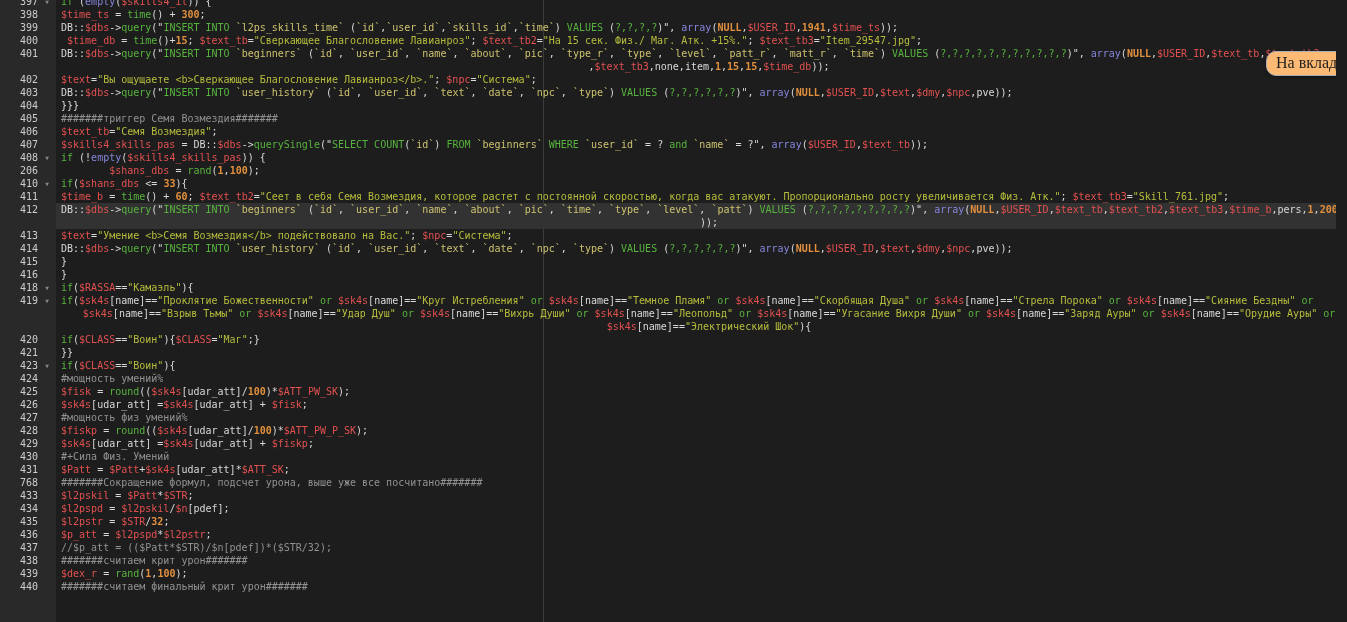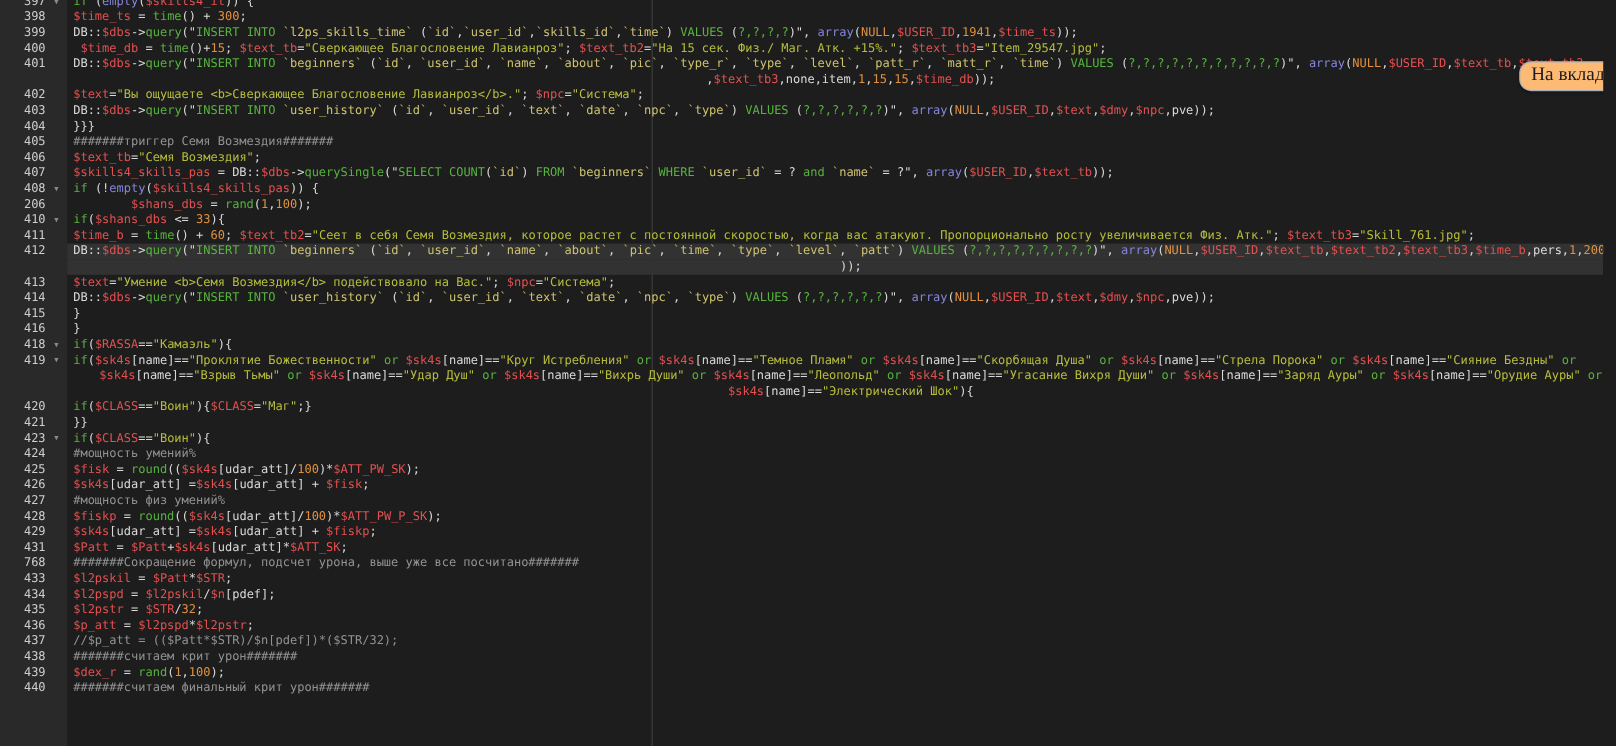--- a/index.html
+++ b/index.html
@@ -40,21 +40,21 @@
   }
   .code{
     flex:1 1 auto;padding-left:5px;color:#d9d9d9;
   }
   .code.wrap{padding-left:26px;text-align:center;}
   .tk-w{color:#d9d9d9;}
   .tk-g{color:#57b33e;}
   .tk-v{color:#e25050;}
   .tk-s{color:#b6bd3c;}
   .tk-y{color:#cdc26f;}
-  .tk-n{color:#e2903e;}
+  .tk-n{color:#e2903e;font-weight:bold;}
   .tk-b{color:#8585dd;}
   .tk-c{color:#929292;}
   #tooltip{
     position:absolute;left:1266px;top:51px;z-index:5;
     background:#fdba74;
     border:1px solid #a9aeb6;
     border-radius:10px;
     padding:2px 9px 3px 9px;
     font-family:Liberation Serif, serif;
     font-size:16px;color:#1e1e1e;
@@ -97,20 +97,21 @@
       <div class="row"><div class="gutter"><span class="num"></span><span class="fold"></span></div><div class="code wrap"><span class="tk-v">$sk4s</span><span class="tk-w">[name]==</span><span class="tk-s">"Электрический Шок"</span><span class="tk-w">){</span></div></div>
       <div class="row"><div class="gutter"><span class="num">420</span><span class="fold"></span></div><div class="code"><span class="tk-g">if</span><span class="tk-w">(</span><span class="tk-v">$CLASS</span><span class="tk-w">==</span><span class="tk-s">"Воин"</span><span class="tk-w">){</span><span class="tk-v">$CLASS</span><span class="tk-w">=</span><span class="tk-s">"Маг"</span><span class="tk-w">;}</span></div></div>
       <div class="row"><div class="gutter"><span class="num">421</span><span class="fold"></span></div><div class="code"><span class="tk-w">}}</span></div></div>
       <div class="row"><div class="gutter"><span class="num">423</span><span class="fold">▼</span></div><div class="code"><span class="tk-g">if</span><span class="tk-w">(</span><span class="tk-v">$CLASS</span><span class="tk-w">==</span><span class="tk-s">"Воин"</span><span class="tk-w">){</span></div></div>
       <div class="row"><div class="gutter"><span class="num">424</span><span class="fold"></span></div><div class="code"><span class="tk-c">#мощность умений%</span></div></div>
       <div class="row"><div class="gutter"><span class="num">425</span><span class="fold"></span></div><div class="code"><span class="tk-v">$fisk</span><span class="tk-w"> = </span><span class="tk-g">round</span><span class="tk-w">((</span><span class="tk-v">$sk4s</span><span class="tk-w">[udar_att]/</span><span class="tk-n">100</span><span class="tk-w">)*</span><span class="tk-v">$ATT_PW_SK</span><span class="tk-w">);</span></div></div>
       <div class="row"><div class="gutter"><span class="num">426</span><span class="fold"></span></div><div class="code"><span class="tk-v">$sk4s</span><span class="tk-w">[udar_att] =</span><span class="tk-v">$sk4s</span><span class="tk-w">[udar_att] + </span><span class="tk-v">$fisk</span><span class="tk-w">;</span></div></div>
       <div class="row"><div class="gutter"><span class="num">427</span><span class="fold"></span></div><div class="code"><span class="tk-c">#мощность физ умений%</span></div></div>
       <div class="row"><div class="gutter"><span class="num">428</span><span class="fold"></span></div><div class="code"><span class="tk-v">$fiskp</span><span class="tk-w"> = </span><span class="tk-g">round</span><span class="tk-w">((</span><span class="tk-v">$sk4s</span><span class="tk-w">[udar_att]/</span><span class="tk-n">100</span><span class="tk-w">)*</span><span class="tk-v">$ATT_PW_P_SK</span><span class="tk-w">);</span></div></div>
       <div class="row"><div class="gutter"><span class="num">429</span><span class="fold"></span></div><div class="code"><span class="tk-v">$sk4s</span><span class="tk-w">[udar_att] =</span><span class="tk-v">$sk4s</span><span class="tk-w">[udar_att] + </span><span class="tk-v">$fiskp</span><span class="tk-w">;</span></div></div>
+      <div class="row"><div class="gutter"><span class="num">430</span><span class="fold"></span></div><div class="code"><span class="tk-c">#+Сила Физ. Умений</span></div></div>
       <div class="row"><div class="gutter"><span class="num">431</span><span class="fold"></span></div><div class="code"><span class="tk-v">$Patt</span><span class="tk-w"> = </span><span class="tk-v">$Patt</span><span class="tk-w">+</span><span class="tk-v">$sk4s</span><span class="tk-w">[udar_att]*</span><span class="tk-v">$ATT_SK</span><span class="tk-w">;</span></div></div>
       <div class="row"><div class="gutter"><span class="num">768</span><span class="fold"></span></div><div class="code"><span class="tk-c">#######Сокращение формул, подсчет урона, выше уже все посчитано#######</span></div></div>
       <div class="row"><div class="gutter"><span class="num">433</span><span class="fold"></span></div><div class="code"><span class="tk-v">$l2pskil</span><span class="tk-w"> = </span><span class="tk-v">$Patt</span><span class="tk-w">*</span><span class="tk-v">$STR</span><span class="tk-w">;</span></div></div>
       <div class="row"><div class="gutter"><span class="num">434</span><span class="fold"></span></div><div class="code"><span class="tk-v">$l2pspd</span><span class="tk-w"> = </span><span class="tk-v">$l2pskil</span><span class="tk-w">/</span><span class="tk-v">$n</span><span class="tk-w">[pdef];</span></div></div>
       <div class="row"><div class="gutter"><span class="num">435</span><span class="fold"></span></div><div class="code"><span class="tk-v">$l2pstr</span><span class="tk-w"> = </span><span class="tk-v">$STR</span><span class="tk-w">/</span><span class="tk-n">32</span><span class="tk-w">;</span></div></div>
       <div class="row"><div class="gutter"><span class="num">436</span><span class="fold"></span></div><div class="code"><span class="tk-v">$p_att</span><span class="tk-w"> = </span><span class="tk-v">$l2pspd</span><span class="tk-w">*</span><span class="tk-v">$l2pstr</span><span class="tk-w">;</span></div></div>
       <div class="row"><div class="gutter"><span class="num">437</span><span class="fold"></span></div><div class="code"><span class="tk-c">//$p_att = (($Patt*$STR)/$n[pdef])*($STR/32);</span></div></div>
       <div class="row"><div class="gutter"><span class="num">438</span><span class="fold"></span></div><div class="code"><span class="tk-c">#######считаем крит урон#######</span></div></div>
       <div class="row"><div class="gutter"><span class="num">439</span><span class="fold"></span></div><div class="code"><span class="tk-v">$dex_r</span><span class="tk-w"> = </span><span class="tk-g">rand</span><span class="tk-w">(</span><span class="tk-n">1</span><span class="tk-w">,</span><span class="tk-n">100</span><span class="tk-w">);</span></div></div>
       <div class="row"><div class="gutter"><span class="num">440</span><span class="fold"></span></div><div class="code"><span class="tk-c">#######считаем финальный крит урон#######</span></div></div>

